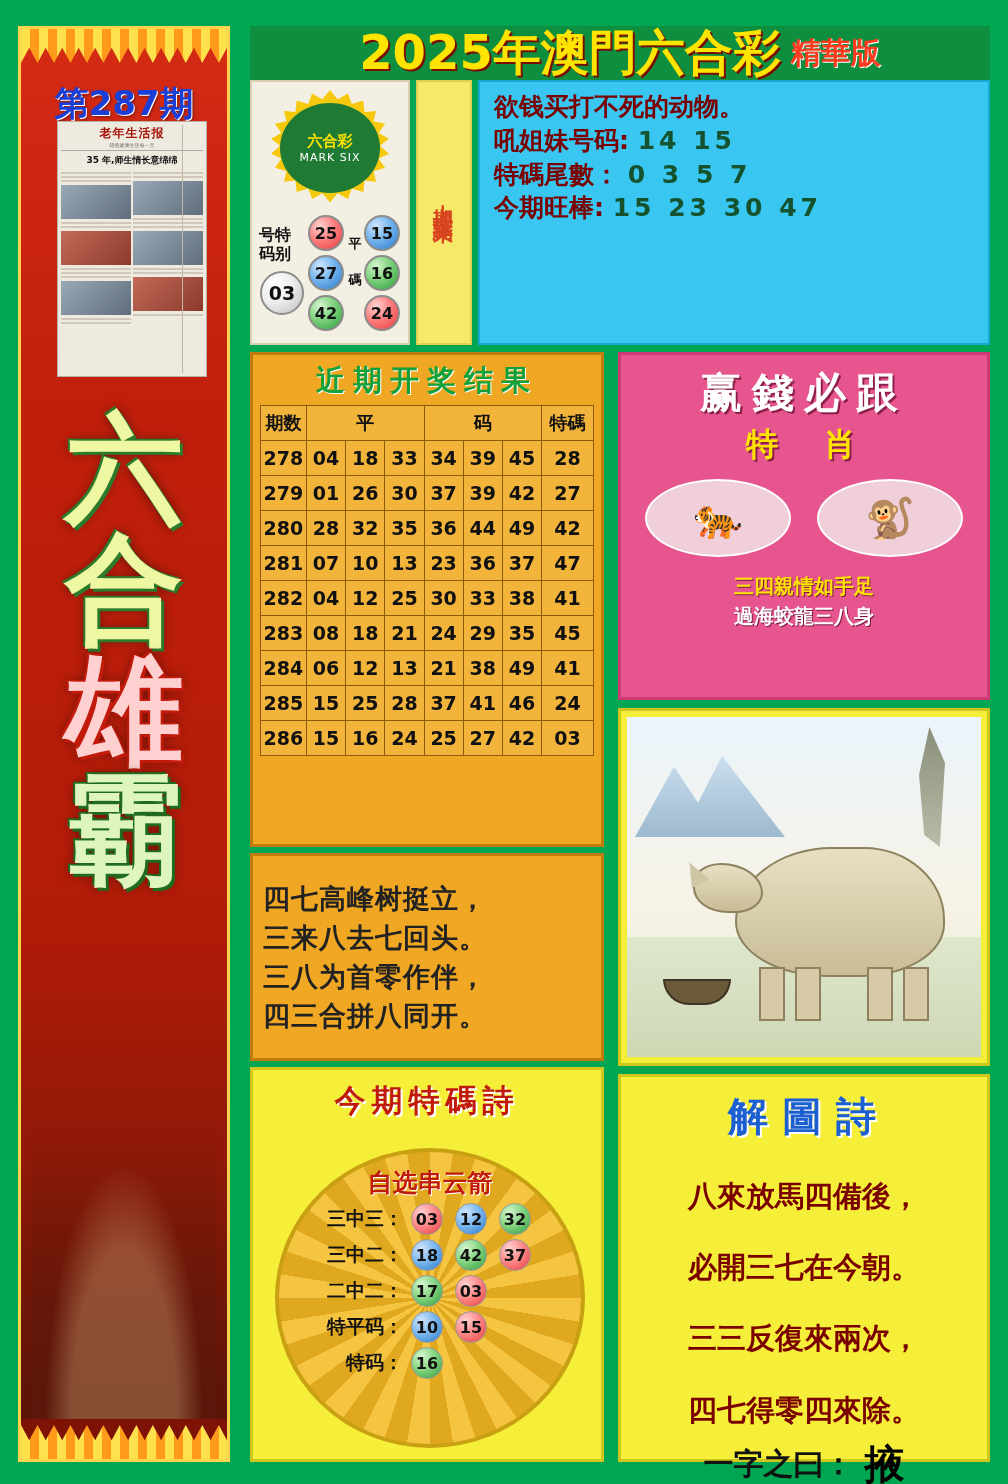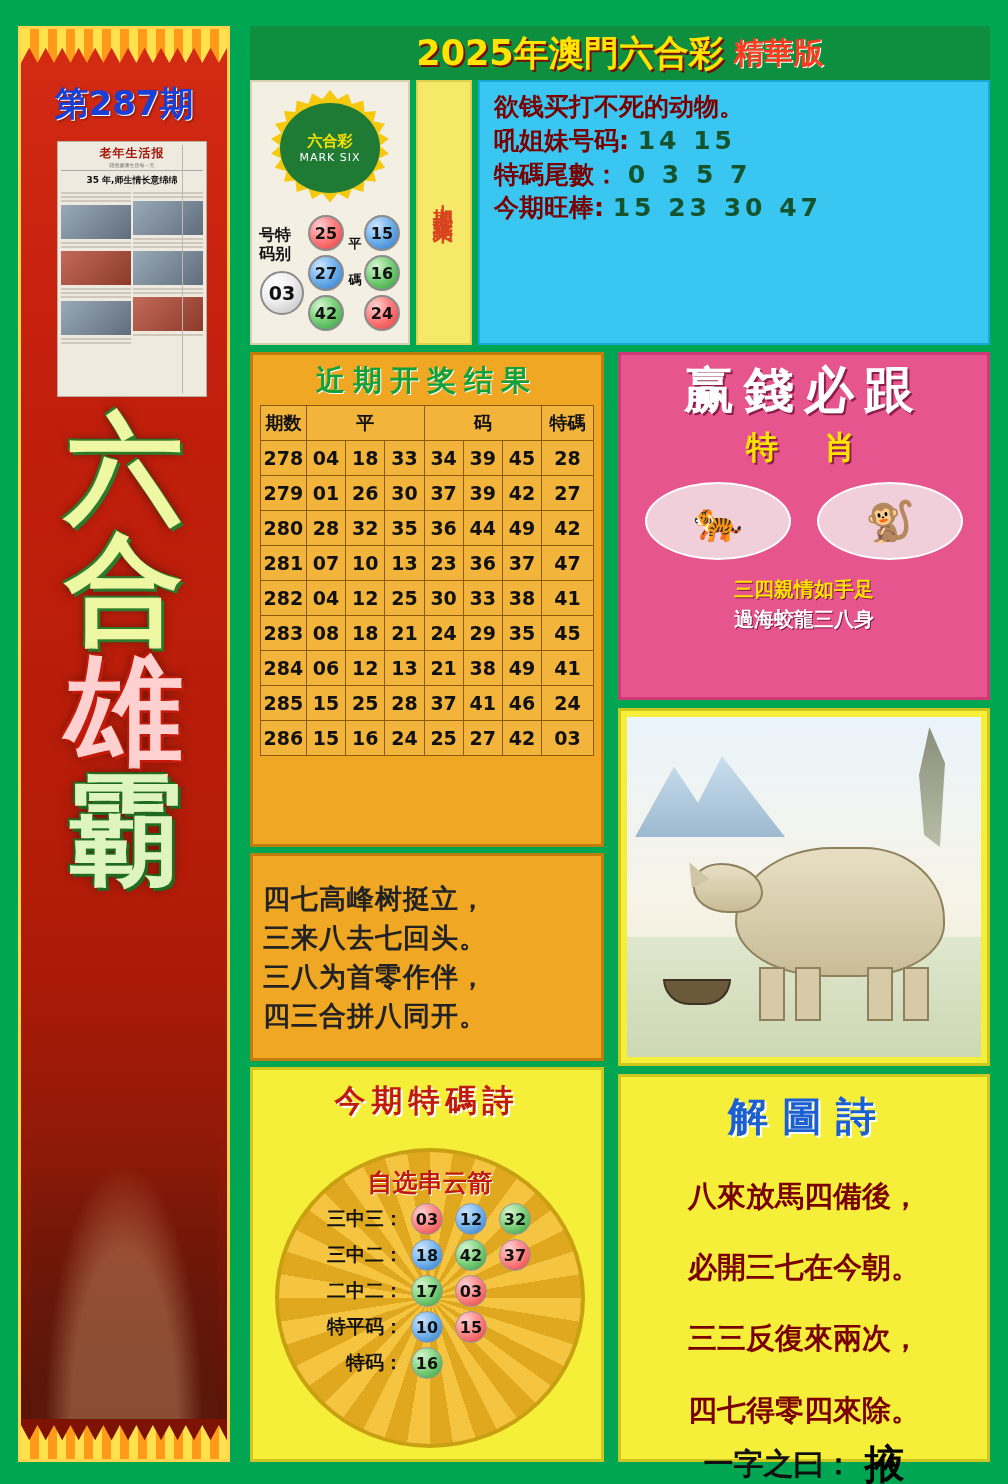--- a/index.html
+++ b/index.html
@@ -39,21 +39,21 @@
      clip-path: polygon(0 100%,100% 100%,100% 45%,96% 0,92% 45%,88% 0,84% 45%,80% 0,76% 45%,72% 0,68% 45%,64% 0,60% 45%,56% 0,52% 45%,48% 0,44% 45%,40% 0,36% 45%,32% 0,28% 45%,24% 0,20% 45%,16% 0,12% 45%,8% 0,4% 45%,0 0);
   }
   .issue-no {
     position:absolute; top:52px; left:0; width:100%;
     text-align:center; color:#1a3fd6;
     font-size:34px; font-weight:bold;
     font-family:"DejaVu Sans","Liberation Sans",sans-serif;
     text-shadow:1px 1px 0 #fff, 2px 2px 3px rgba(0,0,0,.4);
   }
   .newspaper {
-    position:absolute; top:112px; left:36px; width:150px; height:256px;
+    position:absolute; top:92px; left:36px; width:150px; height:256px;
     background:#efeae0; border:1px solid #b8b0a0;
     overflow:hidden; font-size:3px; color:#444; padding:3px;
   }
   .np-title { text-align:center; color:#a31408; font-weight:bold; font-size:12px; letter-spacing:1px; }
   .np-sub { text-align:center; font-size:5px; color:#666; border-bottom:1px solid #aaa; padding-bottom:2px; margin-bottom:2px;}
   .np-head { text-align:center; font-size:9px; color:#111; margin:3px 0; font-weight:bold;}
   .np-cols { display:flex; gap:2px; }
   .np-col { flex:1; }
   .np-line { height:2px; background:#cfc8bb; margin:2px 0; }
   .np-photo { height:34px; background:linear-gradient(135deg,#9aa9b8,#5f6d7d); margin:3px 0; }
@@ -87,21 +87,21 @@
       radial-gradient(ellipse at 50% 100%, rgba(255,220,160,.28) 0 40%, transparent 60%),
       linear-gradient(180deg, rgba(150,40,20,.0), rgba(90,25,12,.7));
   }
 
   
   .top-title {
     position:absolute; left:250px; top:26px; width:740px; height:54px;
     background:#0e8f3f;
     display:flex; align-items:center; justify-content:center;
   }
-  .top-title .t1 { color:#ffe400; font-size:35px; font-weight:bold; text-shadow:2px 2px 0 #7a0c00; }
+  .top-title .t1 { color:#ffe400; font-size:48px; font-weight:bold; text-shadow:2px 2px 0 #7a0c00; }
   .top-title .t2 { color:#ff3b1f; font-size:30px; font-weight:bold; margin-left:10px; text-shadow:1px 1px 0 #fff;}
 
   
   .head-row {
     position:absolute; left:250px; top:80px; width:740px; height:265px;
   }
   .logo-box {
     position:absolute; left:0; top:0; width:160px; height:265px;
     background:#f3efe2;
     border:2px solid #d8cfae;
@@ -233,22 +233,22 @@
   .wball.green { background:radial-gradient(circle at 32% 28%, #d6f5d0, #86d582 45%, #2f9b3b); }
   .wball.blue { background:radial-gradient(circle at 32% 28%, #cfe6ff, #7cb8ee 45%, #2b78c9); }
 
   
   .win-box {
     position:absolute; left:618px; top:352px; width:372px; height:348px;
     background:#e7558f; border:3px solid #cf3a76;
     text-align:center;
   }
   .win-title {
-    font-size:50px; font-weight:bold; color:#fff; letter-spacing:10px;
-    padding-top:2px; text-shadow:2px 2px 0 #8c1f4a;
+    font-size:42px; font-weight:bold; color:#fff; letter-spacing:10px;
+    padding-top:10px; text-shadow:2px 2px 0 #8c1f4a;
   }
   .win-sub {
     font-size:32px; font-weight:bold; color:#ffe400; letter-spacing:46px;
     padding:2px 0 6px 40px; text-shadow:2px 2px 0 #8c1f4a;
   }
   .zodiac-row { display:flex; justify-content:center; gap:26px; margin-top:6px;}
   .zodiac {
     width:146px; height:78px; border-radius:50%;
     background:#f0cfdb; border:2px solid #fff;
     display:flex; align-items:center; justify-content:center;

